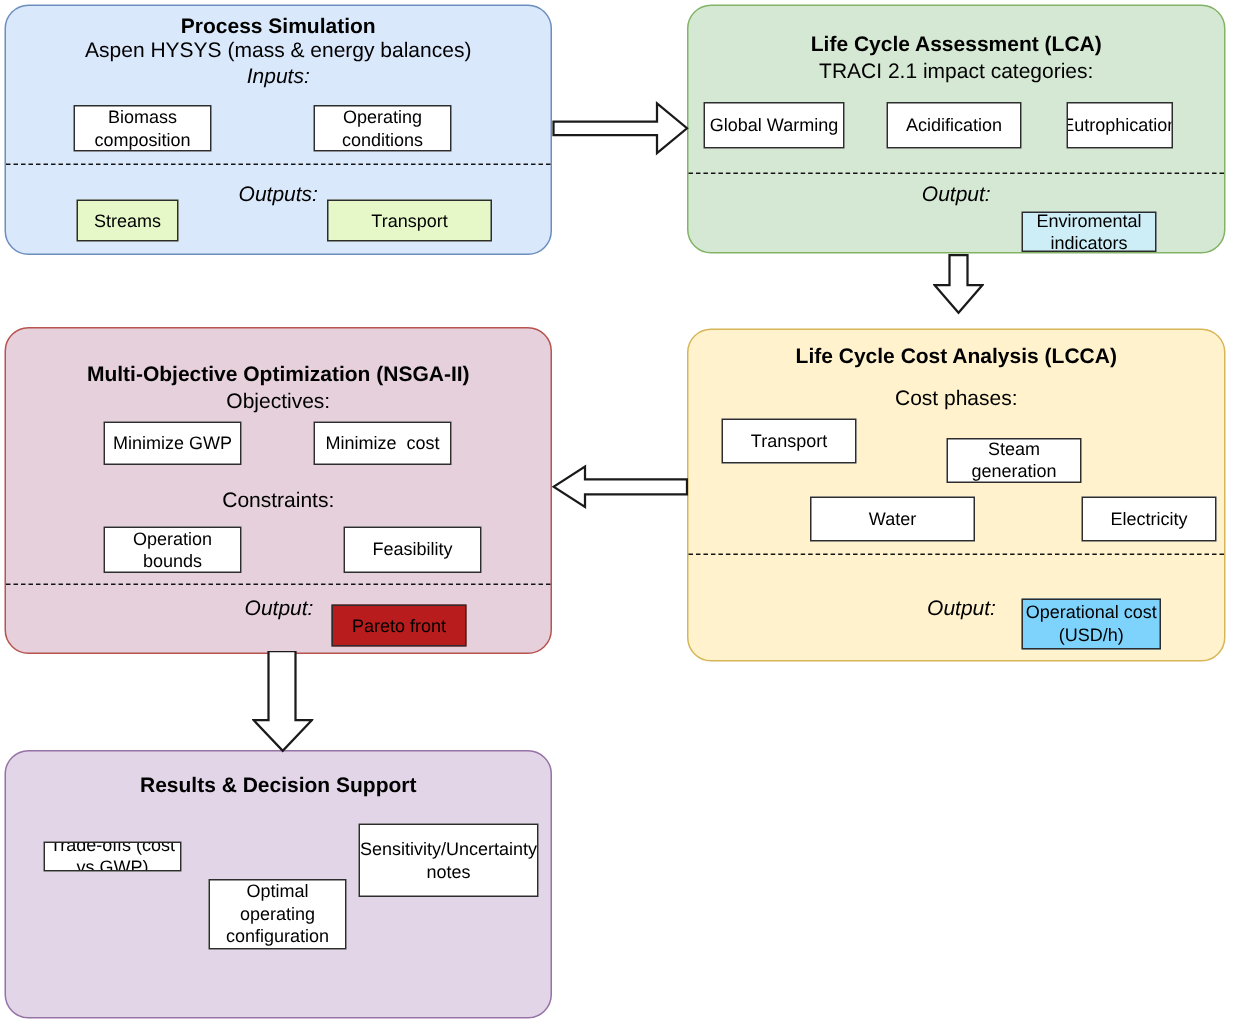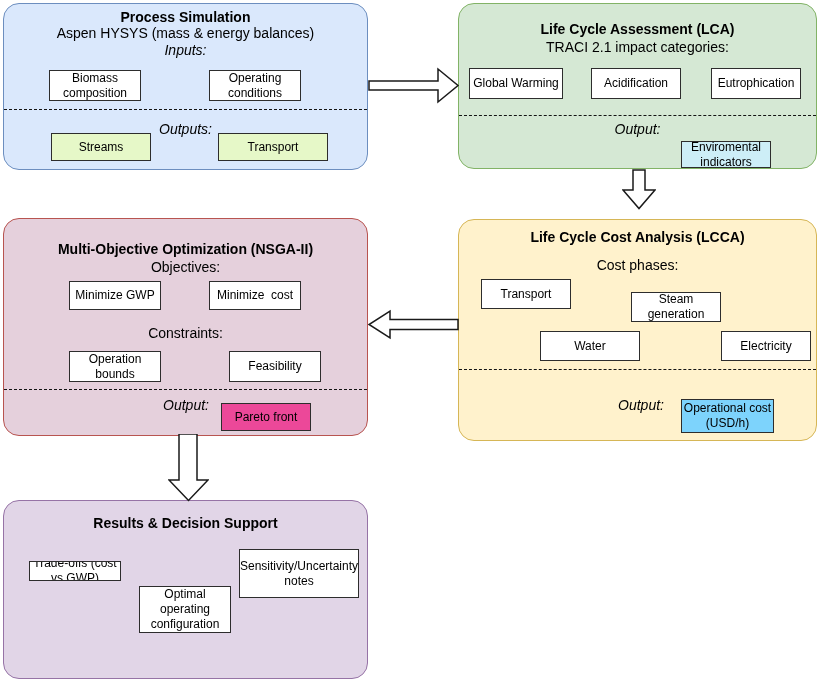--- a/index.html
+++ b/index.html
@@ -17,51 +17,51 @@
              font-size:14px; font-weight:bold; line-height:17px; }
   .g-sub, .g-label { position:absolute; left:0; right:0; text-align:center;
              font-size:14px; line-height:17px; }
   .italic  { font-style:italic; }
 
   .item { position:absolute; box-sizing:border-box; background:#ffffff; border:1px solid #2d2d2d;
           display:flex; align-items:center; justify-content:center; text-align:center;
           font-size:12px; line-height:15px; white-space:pre-wrap; overflow:hidden; }
   .green-item  { background:#e6f8c8; }
   .cyan-item   { background:#cdeef7; }
-  .pink-item   { background:#ec4899; }
+  .pink-item   { background:#b91c1c; }
   .salmon-item { background:#7dd3fc; }
 
   .dash { position:absolute; left:0; right:0; height:0; border-top:1px dashed #141414; }
 
   .arrow { position:absolute; }
   .arrow path { fill:#ffffff; stroke:#1a1a1a; stroke-width:1.5; stroke-linejoin:miter; }
 </style>
 </head>
 <body>
 
 <div id="canvas">
 
   <section class="group" id="g-process">
     <h2 class="g-title" style="top:5px">Process Simulation</h2>
     <div class="g-sub" style="top:21px">Aspen HYSYS (mass &amp; energy balances)</div>
     <div class="g-label italic" style="top:38px">Inputs:</div>
     <div class="item" style="left:45px;top:66px;width:92px;height:31px">Biomass composition</div>
     <div class="item" style="left:205px;top:66px;width:92px;height:31px">Operating conditions</div>
     <div class="dash" style="top:105px"></div>
     <div class="g-label italic" style="top:117px">Outputs:</div>
-    <div class="item green-item" style="left:47px;top:129px;width:100px;height:28px">Streams</div>
+    <div class="item green-item" style="left:47px;top:129px;width:68px;height:28px">Streams</div>
     <div class="item green-item" style="left:214px;top:129px;width:110px;height:28px">Transport</div>
   </section>
 
   <section class="group" id="g-lca">
     <h2 class="g-title" style="top:17px">Life Cycle Assessment (LCA)</h2>
     <div class="g-sub" style="top:35px">TRACI 2.1 impact categories:</div>
     <div class="item" style="left:10px;top:64px;width:94px;height:31px">Global Warming</div>
     <div class="item" style="left:132px;top:64px;width:90px;height:31px">Acidification</div>
-    <div class="item" style="left:252px;top:64px;width:90px;height:31px">Eutrophication</div>
+    <div class="item" style="left:252px;top:64px;width:71px;height:31px">Eutrophication</div>
     <div class="dash" style="top:111px"></div>
     <div class="g-label italic" style="top:117px">Output:</div>
     <div class="item cyan-item" style="left:222px;top:137px;width:90px;height:27px">Enviromental indicators</div>
   </section>
 
   <section class="group" id="g-moo">
     <h2 class="g-title" style="top:22px">Multi-Objective Optimization (NSGA-II)</h2>
     <div class="g-label" style="top:40px">Objectives:</div>
     <div class="item" style="left:65px;top:62px;width:92px;height:29px">Minimize GWP</div>
     <div class="item" style="left:205px;top:62px;width:92px;height:29px">Minimize  cost</div>
@@ -71,21 +71,21 @@
     <div class="dash" style="top:170px"></div>
     <div class="g-label italic" style="left:137px;right:auto;width:90px;top:178px">Output:</div>
     <div class="item pink-item" style="left:217px;top:184px;width:90px;height:28px">Pareto front</div>
   </section>
 
   <section class="group" id="g-lcca">
     <h2 class="g-title" style="top:9px">Life Cycle Cost Analysis (LCCA)</h2>
     <div class="g-sub" style="top:37px">Cost phases:</div>
     <div class="item" style="left:22px;top:59px;width:90px;height:30px">Transport</div>
     <div class="item" style="left:172px;top:72px;width:90px;height:30px">Steam generation</div>
-    <div class="item" style="left:81px;top:111px;width:100px;height:30px">Water</div>
+    <div class="item" style="left:81px;top:111px;width:110px;height:30px">Water</div>
     <div class="item" style="left:262px;top:111px;width:90px;height:30px">Electricity</div>
     <div class="dash" style="top:149px"></div>
     <div class="g-label italic" style="left:137px;right:auto;width:90px;top:177px">Output:</div>
     <div class="item salmon-item" style="left:222px;top:179px;width:93px;height:34px">Operational cost (USD/h)</div>
   </section>
 
   <section class="group" id="g-results">
     <h2 class="g-title" style="top:14px">Results &amp; Decision Support</h2>
     <div class="item" style="left:25px;top:60px;width:92px;height:20px">Trade-offs (cost vs GWP)</div>
     <div class="item" style="left:135px;top:85px;width:92px;height:47px">Optimal operating configuration</div>

